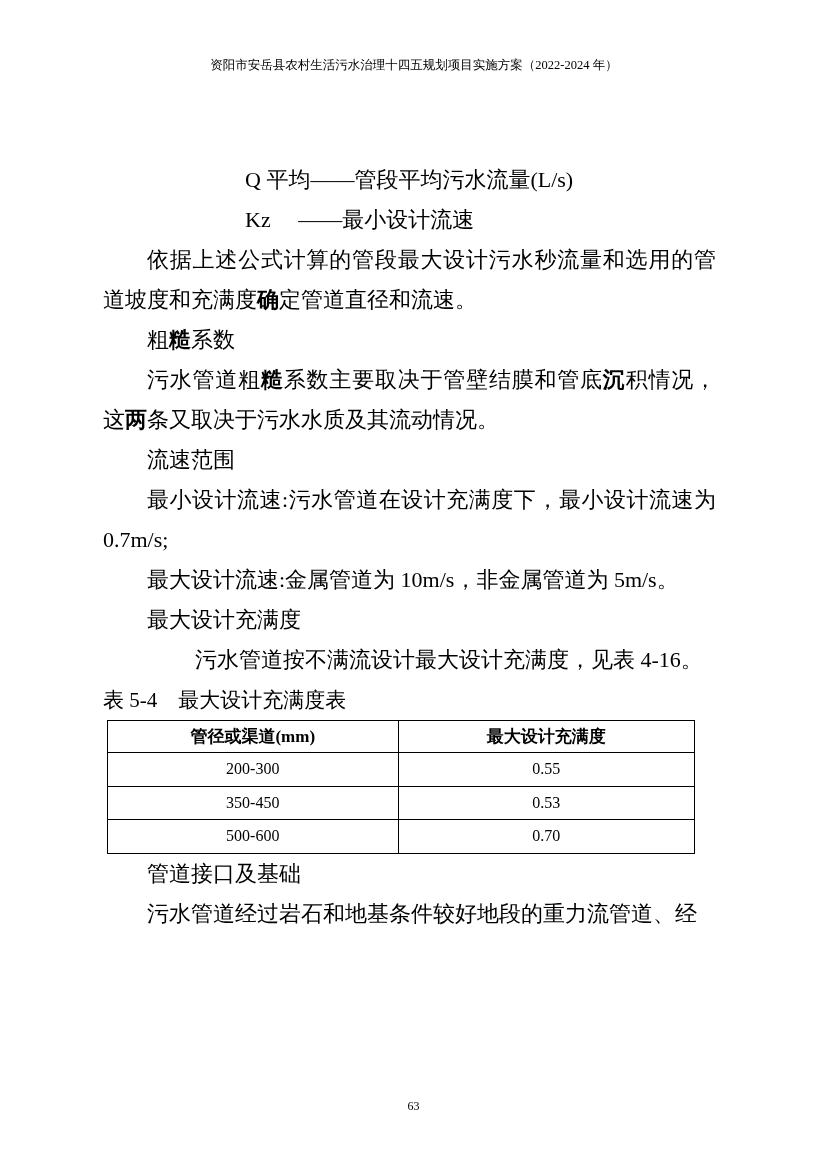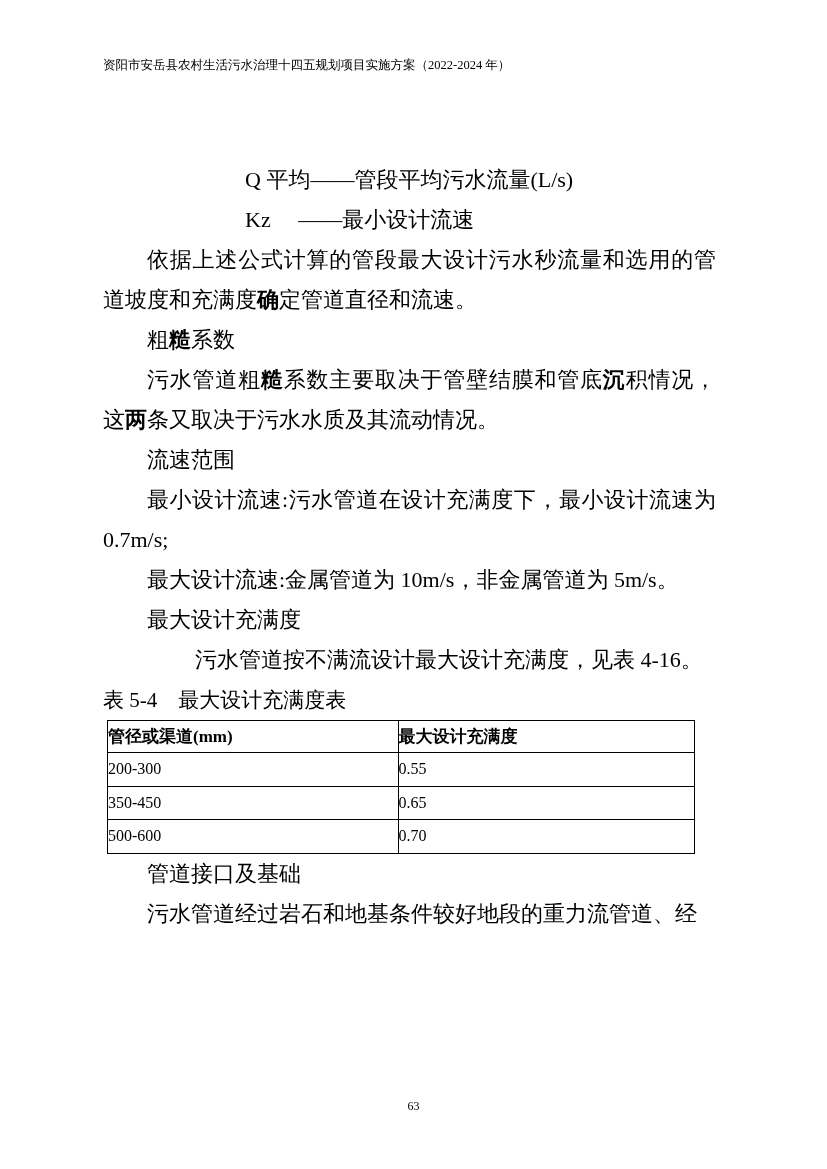--- a/index.html
+++ b/index.html
@@ -7,21 +7,21 @@
     position:relative;
     width:827px;height:1169px;
     margin:0 auto;
     background:#ffffff;
     color:#000;
     font-family:"Liberation Serif","DejaVu Serif",serif;
     overflow:hidden;
   }
   .header{
     position:absolute;top:58px;left:103px;width:622px;
-    text-align:left;font-size:12.5px;line-height:15px;
+    text-align:center;font-size:12.5px;line-height:15px;
     white-space:nowrap;
   }
   .content{
     position:absolute;top:160px;left:103px;width:613px;
     font-size:22px;line-height:40px;
     text-align:justify;
   }
   .content p{margin:0;padding:0;}
   .st-formula{text-indent:142px;}
   .st-body{text-indent:44px;}
@@ -30,21 +30,21 @@
   .b{font-weight:bold;}
   table{
     border-collapse:collapse;
     table-layout:fixed;
     width:588px;
     margin-left:4px;
   }
   col.c1{width:49.5%;} col.c2{width:50.5%;}
   th,td{
     border:1.5px solid #000;
-    text-align:left;vertical-align:middle;
+    text-align:center;vertical-align:middle;
     padding:0;line-height:normal;
   }
   th{height:31px;font-size:17px;font-weight:bold;}
   td{height:32.5px;font-size:16px;font-weight:normal;margin-top:8px;}
   .page-number{
     position:absolute;top:1099px;left:0;width:100%;
     text-align:center;font-size:12px;line-height:14px;
   }
 </style>
 </head>
@@ -79,21 +79,21 @@
           <th>最大设计充满度</th>
         </tr>
       </thead>
       <tbody>
         <tr>
           <td>200-300</td>
           <td>0.55</td>
         </tr>
         <tr>
           <td>350-450</td>
-          <td>0.65</td>
+          <td>0.53</td>
         </tr>
         <tr>
           <td>500-600</td>
           <td>0.70</td>
         </tr>
       </tbody>
     </table>
 
     <p class="st-body"><span>管道接口及基础</span></p>
     <p class="st-body"><span>污水管道经过岩石和地基条件较好地段的重力流管道、经</span></p>

